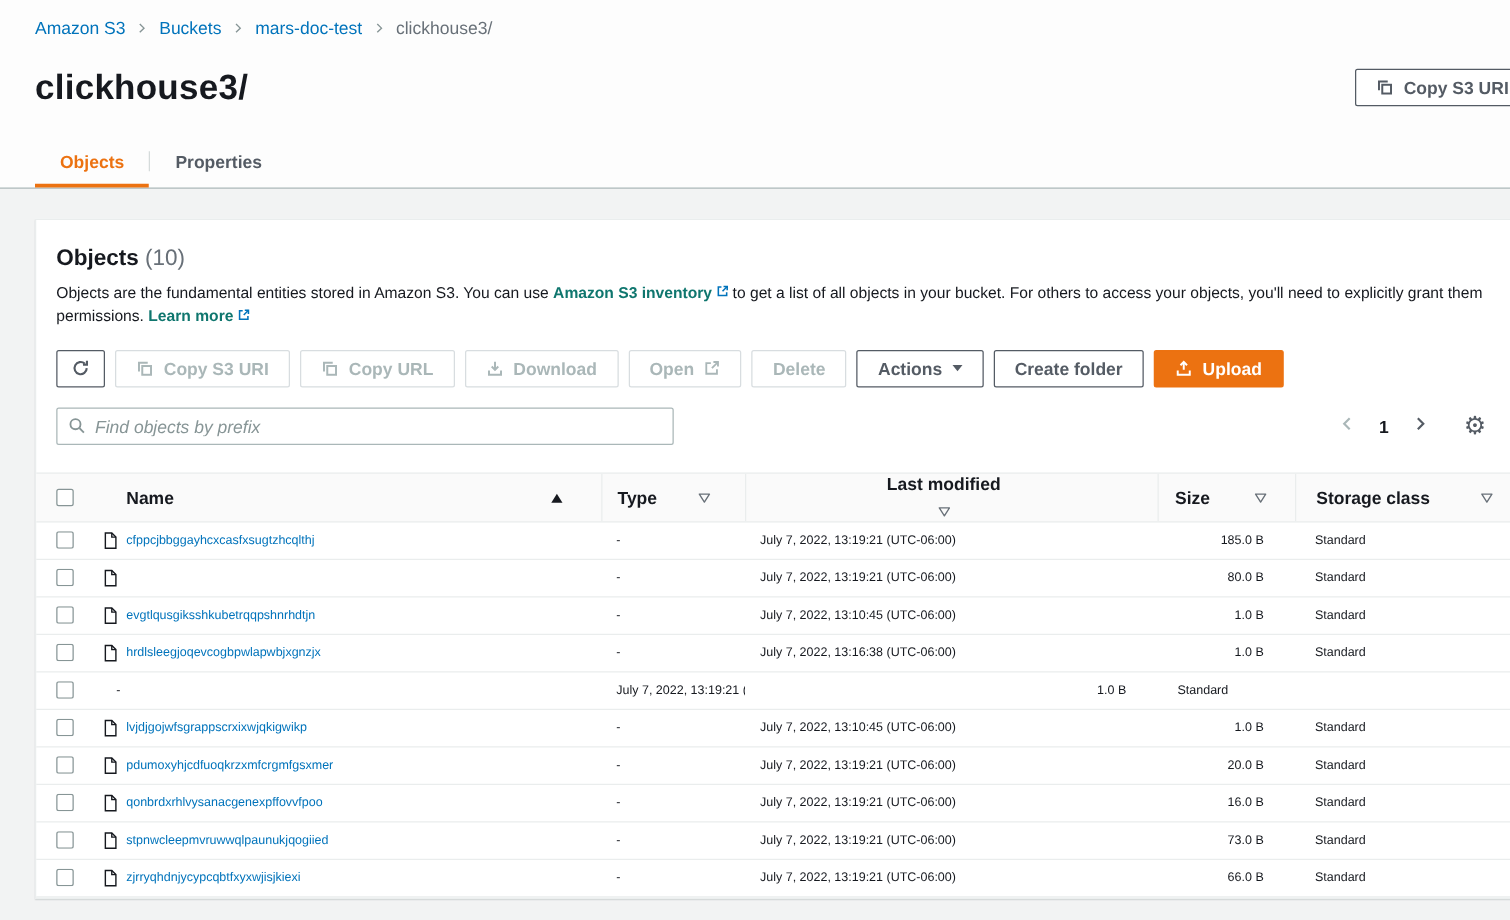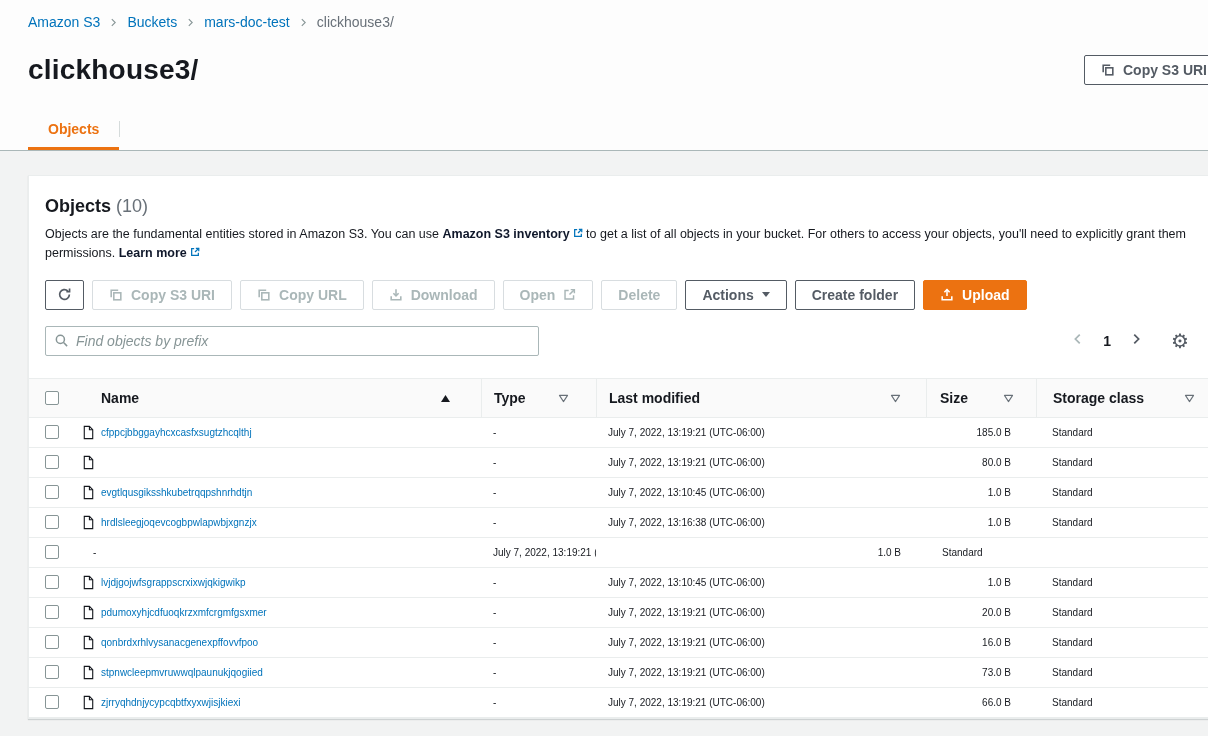--- a/index.html
+++ b/index.html
@@ -37,21 +37,21 @@
   .content { padding:24px 0 0 28px; }
   .card {
     width:1192px; background:#fff; border:1px solid #eaeded;
     box-shadow:0 1px 1px 0 rgba(0,28,36,.15);
   }
   .card-inner { padding:20px 30px 0 16px; }
   h2.panel-title { font-size:18px; font-weight:bold; }
   h2.panel-title .count { color:#687078; font-weight:normal; }
 
   .desc { margin-top:8px; font-size:12.5px; line-height:1.55; color:#16191f; }
-  .inline-link { color:#0f172a; font-weight:bold; text-decoration:none; cursor:pointer; white-space:nowrap; }
+  .inline-link { color:#0f766e; font-weight:bold; text-decoration:none; cursor:pointer; white-space:nowrap; }
   .ext-icon { display:inline-block; margin-left:3px; }
 
   .toolbar { display:flex; align-items:center; gap:8px; margin-top:16px; }
   .caret { width:0; height:0; border-left:4px solid transparent; border-right:4px solid transparent; border-top:5px solid currentColor; display:inline-block; }
 
   .search-row { display:flex; align-items:center; margin-top:16px; }
   .search-box { position:relative; width:494px; }
   .search-box input {
     width:100%; height:30px; border:1px solid #aab7b8; border-radius:2px;
     padding:0 8px 0 30px; font-size:14px; font-family:inherit; color:#16191f; outline:none;
@@ -66,21 +66,21 @@
   .gear-btn { background:none; border:none; cursor:pointer; margin-left:26px; font-size:20px; line-height:1; color:#545b64; }
 
   .obj-table { margin-top:22px; }
   .trow { display:grid; grid-template-columns:52px 400px 115px 330px 110px minmax(0,1fr); align-items:center; }
   .thead { background:#fafafa; border-top:1px solid #eaeded; border-bottom:1px solid #eaeded; height:40px; }
   .th { display:flex; align-items:center; height:100%; font-weight:bold; color:#16191f; font-size:14px; }
   .th.divided { border-left:1px solid #eaeded; }
   .th-check { padding-left:16px; }
   .th-name { padding:0 30px 0 20px; justify-content:space-between; }
   .th-type { padding:0 27px 0 12px; justify-content:space-between; }
-  .th-modified { padding:0 25px 0 12px; justify-content:space-between; }
+  .th-modified { padding:0 25px 0 12px; justify-content:space-between;flex-direction:column; }
   .th-size { padding:0 22px 0 13px; justify-content:space-between; }
   .th-storage { padding:0 24px 0 16px; justify-content:space-between; }
 
   .tbody-row { height:30px; border-bottom:1px solid #eaeded; }
   .tcell { font-size:10px; overflow:hidden; white-space:nowrap; }
   .cell-check { padding-left:16px; }
   .cell-name { display:flex; align-items:center; gap:5px; padding-right:8px; }
   .obj-link { color:#0073bb; text-decoration:none; cursor:pointer; }
   .cell-type { padding-left:12px; }
   .cell-modified { padding-left:12px; }
@@ -141,20 +141,21 @@
             <path d="M10.5 2.5h-8v8"></path>
           </svg>
       </span>
       <span>Copy S3 URI</span>
     </button>
   </div>
 
   <div class="tabs">
     <div class="tab active">Objects</div>
     <div class="tab-divider"></div>
+    <div class="tab">Properties</div>
   </div>
 </div>
 
 <div class="content">
   <div class="card">
     <div class="card-inner">
       <h2 class="panel-title">
         <span>Objects</span>
         <span class="count">(10)</span>
       </h2>

